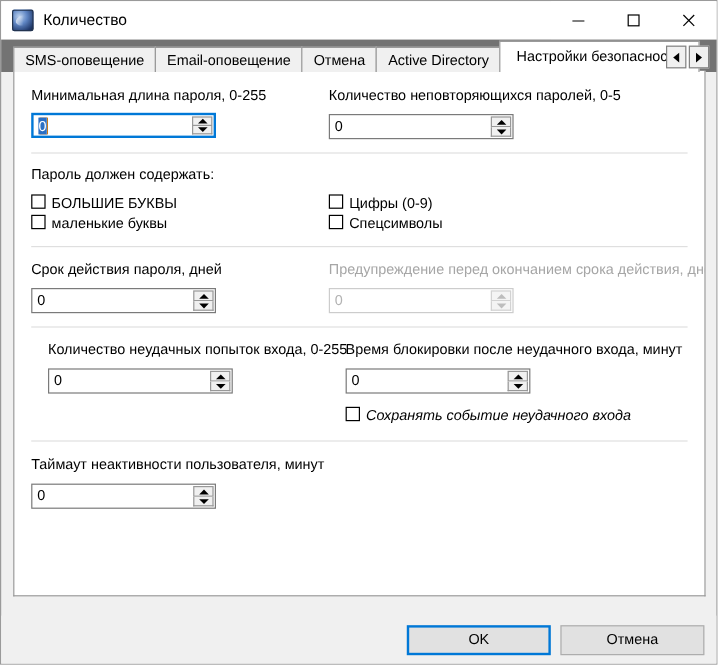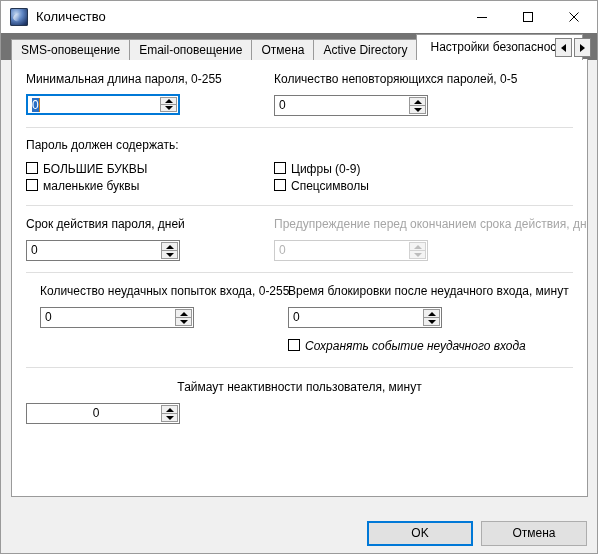--- a/index.html
+++ b/index.html
@@ -282,21 +282,21 @@
   .footer {
     height: 40px;
     min-height: 40px;
     display: flex;
     align-items: center;
     justify-content: flex-end;
     padding-right: 10px;
     background: #f0f0f0;
   }
   .btn {
-    width: 106px;
+    width: 120px;
     height: 25px;
     background: #e1e1e1;
     border: 1px solid #adadad;
     box-sizing: border-box;
     font-size: 12px;
     color: #000;
     display: flex;
     align-items: center;
     justify-content: center;
     font-family: "Liberation Sans", sans-serif;
@@ -482,21 +482,21 @@
           <div class="checkrow" style="margin-top:11px;font-style:italic;">
             <span class="checkbox"></span>
             <span class="check-label">Сохранять событие неудачного входа</span>
           </div>
         </div>
       </div>
     </div>
 
     <div class="sep"></div>
 
-    <div class="section" style="padding-top:12px;text-align:center;">
+    <div class="section" style="padding-top:12px;">
       <div class="field-label">Таймаут неактивности пользователя, минут</div>
       <div class="spinbox" style="margin-top:8px;">
         <div class="spin-value">0</div>
         <div class="spin-buttons">
           <div class="spin-btn">
               <span class="tri-up"></span>
             </div>
           <div class="spin-btn">
               <span class="tri-dn"></span>
             </div>

